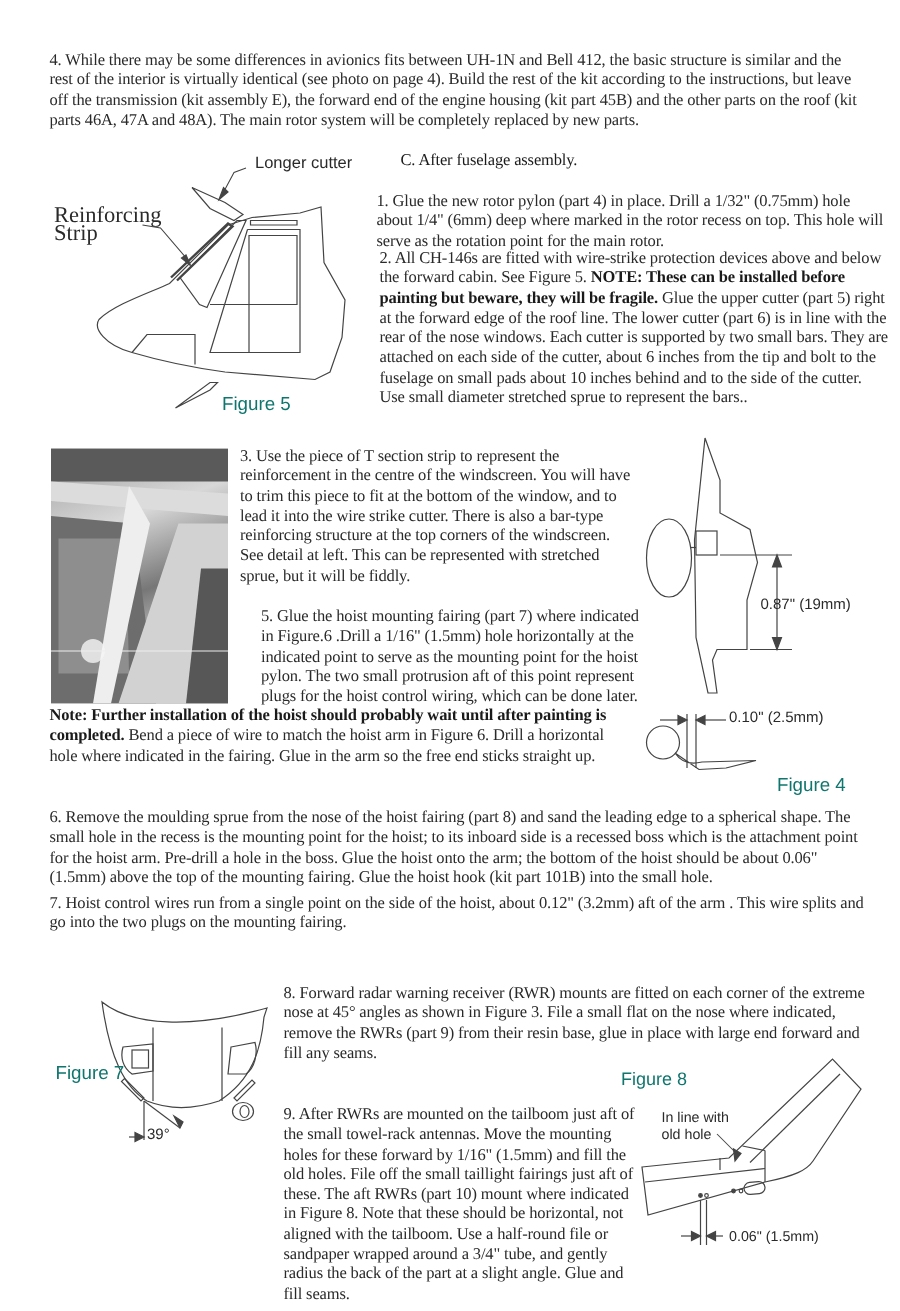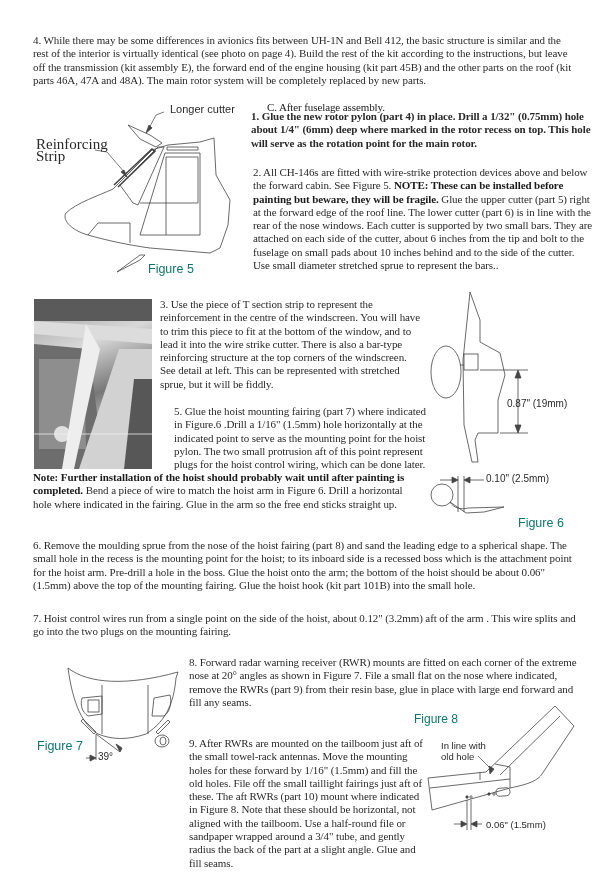--- a/index.html
+++ b/index.html
@@ -50,21 +50,21 @@
   </svg>
   <span class="lbl" style="left:170px; top:103px; font-size:11px;">Longer cutter</span>
   <span class="lbl" style="left:36px; top:138px; font-size:15px; line-height:12px;font-family:Liberation Serif, serif;">
     <span>Reinforcing</span><br>
     <span>Strip</span>
   </span>
   <span class="fig" style="left:148px; top:262px;">Figure 5</span>
 </div>
 
 <p class="p" style="left:267px; top:101px; width:340px; font-weight:normal; color:#1a1a1a;">C. After fuselage assembly.</p>
-<p class="p" style="left:251px; top:110px; width:340px;font-weight:bold;">1. Glue the new rotor pylon (part 4) in place. Drill a 1/32" (0.75mm) hole about 1/4" (6mm) deep where marked in the rotor recess on top. This hole will serve as the rotation point for the main rotor.</p>
+<p class="p" style="left:251px; top:128px; width:340px;">1. Glue the new rotor pylon (part 4) in place. Drill a 1/32" (0.75mm) hole about 1/4" (6mm) deep where marked in the rotor recess on top. This hole will serve as the rotation point for the main rotor.</p>
 <p class="p" style="left:253px; top:166px; width:340px;">
   <span>2. All CH-146s are fitted with wire-strike protection devices above and below the forward cabin. See Figure 5. </span><b>NOTE: These can be installed before painting but beware, they will be fragile.</b><span> Glue the upper cutter (part 5) right at the forward edge of the roof line. The lower cutter (part 6) is in line with the rear of the nose windows. Each cutter is supported by two small bars. They are attached on each side of the cutter, about 6 inches from the tip and bolt to the fuselage on small pads about 10 inches behind and to the side of the cutter. Use small diameter stretched sprue to represent the bars..</span>
 </p>
 
 <div class="photo">
   <svg width="118" height="170" style="left:0; top:0;">
     <rect x="0" y="0" width="118" height="22" fill="#5a5a5a"></rect>
     <path d="M0,22 L118,30 L118,45 L0,35 Z" fill="#dcdcdc"></path>
     <path d="M0,45 L55,50 L70,170 L0,170 Z" fill="#6d6d6d"></path>
     <path d="M5,60 L50,60 L52,150 L5,150 Z" fill="#8e8e8e"></path>
@@ -103,25 +103,25 @@
       <line x1="38" y1="186" x2="38" y2="222"></line>
       <line x1="44" y1="186" x2="44" y2="222"></line>
       <line x1="20" y1="190" x2="36" y2="190"></line>
       <path d="M32,187 L38,190 L32,193 Z" fill="#444"></path>
       <path d="M50,187 L44,190 L50,193 Z" fill="#444"></path>
       <line x1="48" y1="190" x2="64" y2="190"></line>
     </g>
   </svg>
   <span class="lbl" style="left:507px; top:398px; font-size:10px;">0.87" (19mm)</span>
   <span class="lbl" style="left:486px; top:473px; font-size:10px;">0.10" (2.5mm)</span>
-  <span class="fig" style="left:518px; top:516px;">Figure 6</span>
+  <span class="fig" style="left:518px; top:516px;">Figure 4</span>
 </div>
 
 <p class="p" style="left:33px; top:539px; width:548px;">6. Remove the moulding sprue from the nose of the hoist fairing (part 8) and sand the leading edge to a spherical shape. The small hole in the recess is the mounting point for the hoist; to its inboard side is a recessed boss which is the attachment point for the hoist arm. Pre-drill a hole in the boss. Glue the hoist onto the arm; the bottom of the hoist should be about 0.06" (1.5mm) above the top of the mounting fairing. Glue the hoist hook (kit part 101B) into the small hole.</p>
-<p class="p" style="left:33px; top:612px; width:548px;font-family:Liberation Serif, serif;">7. Hoist control wires run from a single point on the side of the hoist, about 0.12" (3.2mm) aft of the arm . This wire splits and go into the two plugs on the mounting fairing.</p>
+<p class="p" style="left:33px; top:596px; width:548px;font-family:Liberation Serif, serif;">7. Hoist control wires run from a single point on the side of the hoist, about 0.12" (3.2mm) aft of the arm . This wire splits and go into the two plugs on the mounting fairing.</p>
 
 <div>
   <svg width="160" height="130" style="left:30px; top:650px;">
     <g fill="none" stroke="#444" stroke-width="0.8">
       <path d="M40,18 C60,34 100,36 150,22 L148,28 C146,50 140,70 118,84 C100,90 85,90 70,84 C55,75 45,55 40,18 Z" transform="translate(-2,0)"></path>
       <line x1="72" y1="35" x2="72" y2="84"></line>
       <line x1="118" y1="35" x2="118" y2="84"></line>
       <path d="M52,48 L72,46 L72,64 L58,66 C52,62 50,55 52,48 Z"></path>
       <rect x="58" y="50" width="11" height="12"></rect>
       <path d="M124,48 L140,45 C142,52 140,62 134,66 L122,66 Z"></path>
@@ -129,25 +129,25 @@
       <path d="M126,82 L138,70 L140,72 L128,84 Z"></path>
       <line x1="66" y1="84" x2="66" y2="110"></line>
       <line x1="66" y1="84" x2="90" y2="102"></line>
       <path d="M90,102 L86,94 L92,98 Z" fill="#444"></path>
       <line x1="56" y1="108" x2="64" y2="108"></line>
       <path d="M60,105 L66,108 L60,111 Z" fill="#444"></path>
       <ellipse cx="132" cy="91" rx="7" ry="6"></ellipse>
       <ellipse cx="133" cy="91" rx="3" ry="4"></ellipse>
     </g>
   </svg>
-  <span class="fig" style="left:37px; top:739px;">Figure 7</span>
+  <span class="fig" style="left:37px; top:708px;">Figure 7</span>
   <span class="lbl" style="left:98px; top:751px; font-size:10px;">39°</span>
 </div>
 
-<p class="p" style="left:189px; top:656px; width:390px;">8. Forward radar warning receiver (RWR) mounts are fitted on each corner of the extreme nose at 20° angles as shown in Figure 7. File a small flat on the nose where indicated, remove the RWRs (part 9) from their resin base, glue in place with large end forward and fill any seams.</p>
+<p class="p" style="left:189px; top:656px; width:390px;">8. Forward radar warning receiver (RWR) mounts are fitted on each corner of the extreme nose at 45° angles as shown in Figure 3. File a small flat on the nose where indicated, remove the RWRs (part 9) from their resin base, glue in place with large end forward and fill any seams.</p>
 
 <p class="p" style="left:189px; top:737px; width:236px;">
   <span>9. After RWRs are mounted on the tailboom just aft of the small towel-rack antennas. Move the mounting holes for these forward by 1/16" (1.5mm) and fill the old holes. File off the small taillight fairings just aft of these. The aft RWRs (part 10) mount where indicated in Figure 8. Note that these should be horizontal, not aligned with the tailboom. Use a half-round file or sandpaper wrapped around a 3/4" tube, and gently radius the back of the part at a slight angle. Glue and fill seams.</span>
 </p>
 
 <div>
   <svg width="190" height="150" style="left:410px; top:690px;">
     <g fill="none" stroke="#444" stroke-width="0.8">
       <path d="M18,88 L76,82 L145,16 L164,36 L132,84 C128,90 120,94 100,98 L22,120 Z"></path>
       <line x1="20" y1="98" x2="100" y2="89"></line>

